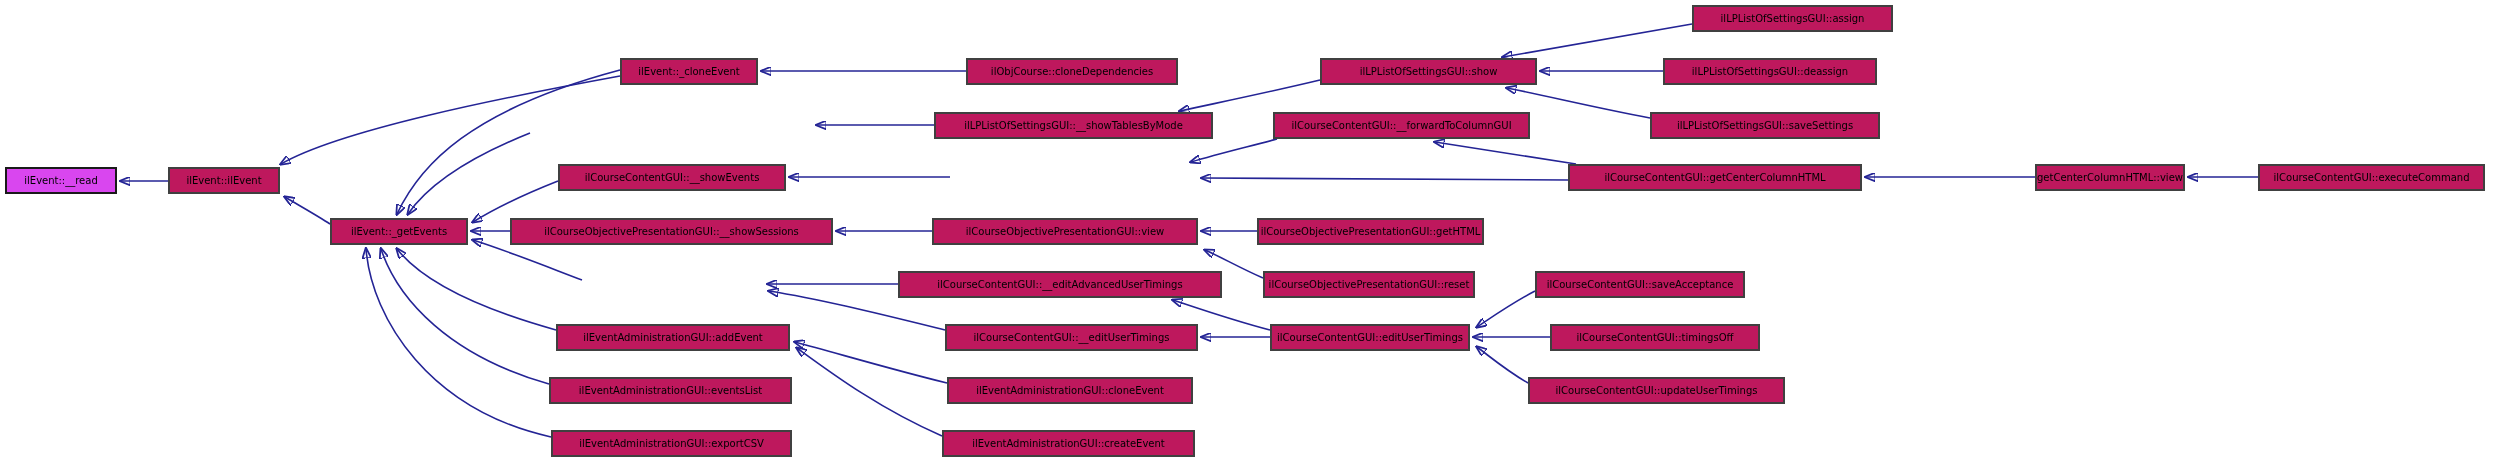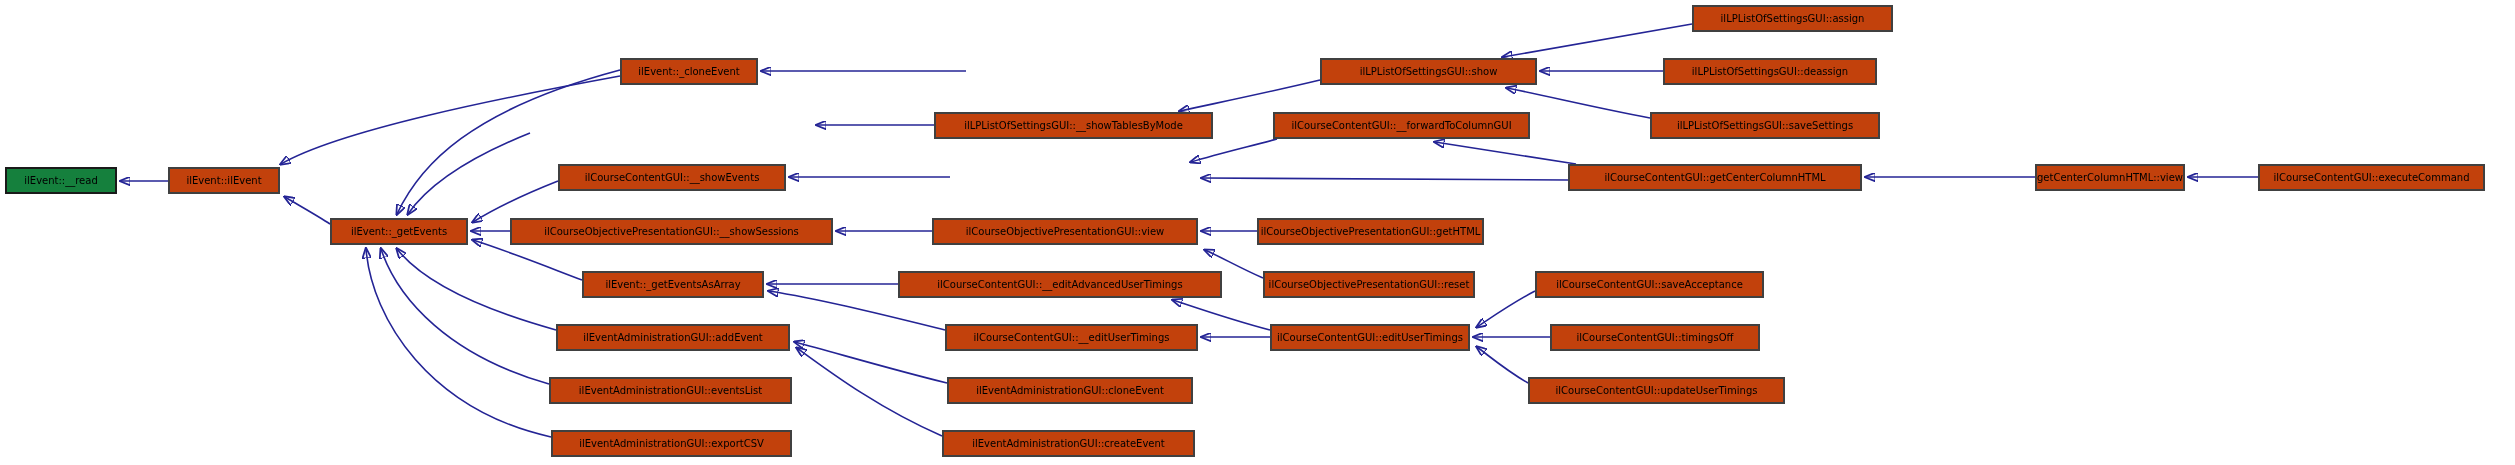--- a/index.html
+++ b/index.html
@@ -7,26 +7,26 @@
     position:relative;
     width:2515px;height:465px;
     background:#ffffff;
     font-family:"DejaVu Sans", "Liberation Sans", sans-serif;
     overflow:hidden;
   }
   svg.edge-layer{position:absolute;left:0;top:0;z-index:1;}
   svg.edge-layer path{fill:none;stroke:#242495;stroke-width:1.6px;}
   .node{
     position:absolute;height:27px;box-sizing:border-box;
-    border:2px solid #404040;background:#c2410c;
+    border:2px solid #404040;background:#be185d;
     display:flex;align-items:center;justify-content:center;
     font-size:10px;color:#000000;white-space:nowrap;
     z-index:2;cursor:pointer;
   }
-  .node.hl{background:#15803d;border-color:#1a1a1a;cursor:default;}
+  .node.hl{background:#d946ef;border-color:#1a1a1a;cursor:default;}
 </style>
 </head>
 <body>
 
 <div class="canvas">
 
   <svg class="edge-layer" width="2515" height="465" viewBox="0 0 2515 465">
     <defs>
       <marker id="arrow" viewBox="0 0 10 8" refX="8.5" refY="4" markerWidth="11" markerHeight="9" markerUnits="userSpaceOnUse" orient="auto">
         <path d="M0,0 L10,4 L0,8 z" fill="#242495" stroke="none"></path>
@@ -68,38 +68,38 @@
     <path marker-end="url(#arrow)" d="M 947 383 C 890 369, 840 354, 795 342"></path>
     <path marker-end="url(#arrow)" d="M 942 436 C 878 408, 830 372, 797 348"></path>
   </svg>
 
   <div class="node hl" style="left:5px;top:167px;width:112px">ilEvent::__read</div>
   <div class="node" style="left:168px;top:167px;width:112px">ilEvent::ilEvent</div>
   <div class="node" style="left:620px;top:58px;width:138px">ilEvent::_cloneEvent</div>
   <div class="node" style="left:558px;top:164px;width:228px">ilCourseContentGUI::__showEvents</div>
   <div class="node" style="left:330px;top:218px;width:138px">ilEvent::_getEvents</div>
   <div class="node" style="left:510px;top:218px;width:323px">ilCourseObjectivePresentationGUI::__showSessions</div>
-  <div class="node" style="left:582px;top:271px;width:182px">ilEvent::_getEventsAsArray</div>
   <div class="node" style="left:556px;top:324px;width:234px">ilEventAdministrationGUI::addEvent</div>
   <div class="node" style="left:549px;top:377px;width:243px">ilEventAdministrationGUI::eventsList</div>
   <div class="node" style="left:551px;top:430px;width:241px">ilEventAdministrationGUI::exportCSV</div>
+  <div class="node" style="left:966px;top:58px;width:212px">ilObjCourse::cloneDependencies</div>
   <div class="node" style="left:934px;top:112px;width:279px">ilLPListOfSettingsGUI::__showTablesByMode</div>
   <div class="node" style="left:1273px;top:112px;width:257px">ilCourseContentGUI::__forwardToColumnGUI</div>
   <div class="node" style="left:932px;top:218px;width:266px">ilCourseObjectivePresentationGUI::view</div>
   <div class="node" style="left:898px;top:271px;width:324px">ilCourseContentGUI::__editAdvancedUserTimings</div>
   <div class="node" style="left:945px;top:324px;width:253px">ilCourseContentGUI::__editUserTimings</div>
   <div class="node" style="left:947px;top:377px;width:246px">ilEventAdministrationGUI::cloneEvent</div>
   <div class="node" style="left:942px;top:430px;width:253px">ilEventAdministrationGUI::createEvent</div>
   <div class="node" style="left:1320px;top:58px;width:217px">ilLPListOfSettingsGUI::show</div>
   <div class="node" style="left:1692px;top:5px;width:201px">ilLPListOfSettingsGUI::assign</div>
   <div class="node" style="left:1663px;top:58px;width:214px">ilLPListOfSettingsGUI::deassign</div>
   <div class="node" style="left:1650px;top:112px;width:230px">ilLPListOfSettingsGUI::saveSettings</div>
   <div class="node" style="left:1257px;top:218px;width:227px">ilCourseObjectivePresentationGUI::getHTML</div>
   <div class="node" style="left:1263px;top:271px;width:212px">ilCourseObjectivePresentationGUI::reset</div>
   <div class="node" style="left:1270px;top:324px;width:200px">ilCourseContentGUI::editUserTimings</div>
-  <div class="node" style="left:1535px;top:271px;width:229px">ilCourseContentGUI::saveAcceptance</div>
+  <div class="node" style="left:1535px;top:271px;width:210px">ilCourseContentGUI::saveAcceptance</div>
   <div class="node" style="left:1550px;top:324px;width:210px">ilCourseContentGUI::timingsOff</div>
   <div class="node" style="left:1528px;top:377px;width:257px">ilCourseContentGUI::updateUserTimings</div>
   <div class="node" style="left:1568px;top:164px;width:294px">ilCourseContentGUI::getCenterColumnHTML</div>
   <div class="node" style="left:2035px;top:164px;width:150px">getCenterColumnHTML::view</div>
   <div class="node" style="left:2258px;top:164px;width:227px">ilCourseContentGUI::executeCommand</div>
 
 </div>
 
 </body></html>

